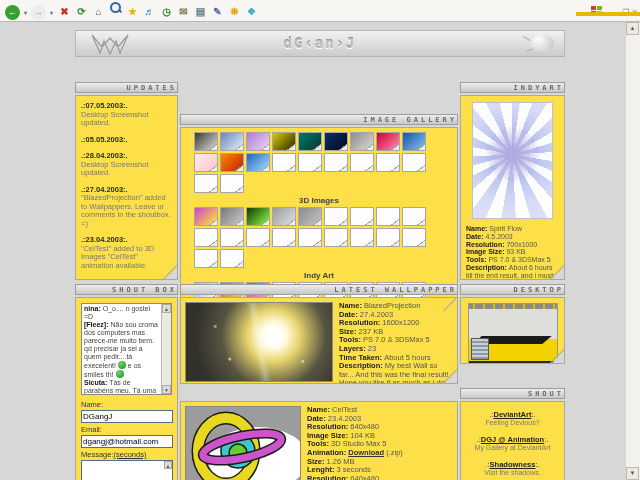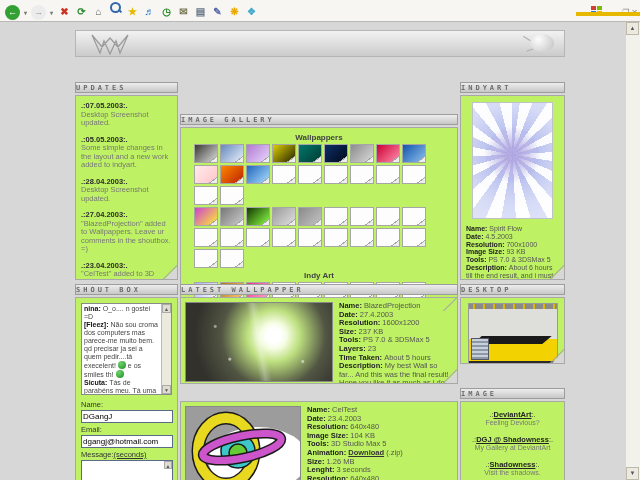--- a/index.html
+++ b/index.html
@@ -34,23 +34,23 @@
   .logo-spike{position:absolute;left:14px;top:2px;}
   .logo-orb{position:absolute;right:10px;top:1px;width:30px;height:22px;}
   .orb-ball{position:absolute;right:0;top:2px;width:24px;height:18px;border-radius:50%;
             background:radial-gradient(circle at 35% 30%,#fdfdfd,#d2d2d2 70%,#bdbdbd);}
   .orb-line{position:absolute;width:16px;height:1px;background:#b0b0b0;}
   .orb-l1{left:-2px;top:8px;transform:rotate(32deg);}
   .orb-l2{left:2px;top:16px;transform:rotate(-20deg);}
   
   .panel{position:absolute;}
   .panel-h{height:11px;background:linear-gradient(#ededed,#c7c7c7);border:1px solid #9d9d9d;
-           text-align:left;font-family:"DejaVu Sans Mono",monospace;font-size:7px;font-weight:bold;
+           text-align:right;font-family:"DejaVu Sans Mono",monospace;font-size:7px;font-weight:bold;
            letter-spacing:3px;color:#6a6a6a;line-height:11px;box-sizing:border-box;}
-  .panel-b{position:absolute;top:13px;left:0;right:0;bottom:0;background:#bef264;
+  .panel-b{position:absolute;top:13px;left:0;right:0;bottom:0;background:#fde047;
            border:1px solid #a8a8a8;box-sizing:border-box;overflow:hidden;}
   .panel-b::after{content:"";position:absolute;right:-1px;bottom:-1px;width:0;height:0;
            border-style:solid;border-width:0 0 14px 14px;border-color:transparent transparent #d7d7d7 transparent;}
   .panel-b::before{content:"";position:absolute;right:-3px;bottom:6px;width:20px;height:1px;
            background:#a8a8a8;transform:rotate(-45deg);z-index:2;}
   
   #p-updates{left:75px;top:60px;width:103px;height:198px;}
   #p-gallery{left:180px;top:60px;width:278px;height:198px;margin-top:32px;}
   #p-indyart{left:460px;top:60px;width:105px;height:198px;}
   #p-shout  {left:75px;top:262px;width:103px;height:214px;}
@@ -139,38 +139,38 @@
   <div class="sbtn up">▲</div>
   <div class="sbtn dn">▼</div>
 </div>
 
 <div class="page">
 
   <div class="site-header">
     <svg class="logo-spike" width="40" height="22" viewBox="0 0 40 22">
       <path d="M2 2 L10 20 L14 8 L20 21 L26 8 L30 20 L38 2 L28 14 L20 5 L12 14 Z" fill="none" stroke="#9a9a9a" stroke-width="1.2"></path>
     </svg>
+    <div class="logo-center">dG‹an›J</div>
     <div class="logo-orb">
       <div class="orb-line orb-l1"></div>
         <div class="orb-line orb-l2"></div>
         <div class="orb-ball"></div>
     </div>
   </div>
 
   <div class="panel" id="p-updates">
     <div class="panel-h">UPDATES</div>
     <div class="panel-b">
         <div id="updates-list">
           <div class="upd">
             <div class="upd-date">.:07.05.2003:.</div>
             <div class="upd-text">Desktop Screenshot updated.</div>
           </div>
           <div class="upd">
             <div class="upd-date">.:05.05.2003:.</div>
-            <div class="upd-text">Some simple changes in the layout and a new work added to indyart.</div>
           </div>
           <div class="upd">
             <div class="upd-date">.:28.04.2003:.</div>
             <div class="upd-text">Desktop Screenshot updated.</div>
           </div>
           <div class="upd">
             <div class="upd-date">.:27.04.2003:.</div>
             <div class="upd-text">"BlazedProjection" added to Wallpappers. Leave ur comments in the shoutbox. =)</div>
           </div>
           <div class="upd">
@@ -178,21 +178,20 @@
             <div class="upd-text">"CelTest" added to 3D Images "CelTest" animation available.</div>
           </div>
         </div>
       </div>
   </div>
 
   <div class="panel" id="p-gallery">
     <div class="panel-h">IMAGE GALLERY</div>
     <div class="panel-b">
         <div id="gallery-body">
-          <div class="gal-label">Wallpappers</div>
           <div class="gal-grid">
             <div class="thumb" style="background: linear-gradient(to left top, rgb(237, 237, 237) 4px, rgb(166, 166, 166) 4px, rgb(166, 166, 166) 5px, transparent 5px), linear-gradient(135deg, rgb(58, 58, 52), rgb(221, 221, 221));"></div>
             <div class="thumb" style="background: linear-gradient(to left top, rgb(237, 237, 237) 4px, rgb(166, 166, 166) 4px, rgb(166, 166, 166) 5px, transparent 5px), linear-gradient(135deg, rgb(102, 136, 187), rgb(233, 239, 252));"></div>
             <div class="thumb" style="background: linear-gradient(to left top, rgb(237, 237, 237) 4px, rgb(166, 166, 166) 4px, rgb(166, 166, 166) 5px, transparent 5px), linear-gradient(135deg, rgb(176, 122, 208), rgb(233, 214, 255));"></div>
             <div class="thumb" style="background: linear-gradient(to left top, rgb(237, 237, 237) 4px, rgb(166, 166, 166) 4px, rgb(166, 166, 166) 5px, transparent 5px), linear-gradient(135deg, rgb(221, 204, 0), rgb(38, 38, 0));"></div>
             <div class="thumb" style="background: linear-gradient(to left top, rgb(237, 237, 237) 4px, rgb(166, 166, 166) 4px, rgb(166, 166, 166) 5px, transparent 5px), linear-gradient(135deg, rgb(0, 119, 106), rgb(1, 59, 51));"></div>
             <div class="thumb" style="background: linear-gradient(to left top, rgb(237, 237, 237) 4px, rgb(166, 166, 166) 4px, rgb(166, 166, 166) 5px, transparent 5px), linear-gradient(135deg, rgb(13, 47, 102), rgb(2, 9, 28));"></div>
             <div class="thumb" style="background: linear-gradient(to left top, rgb(237, 237, 237) 4px, rgb(166, 166, 166) 4px, rgb(166, 166, 166) 5px, transparent 5px), linear-gradient(135deg, rgb(140, 140, 140), rgb(218, 218, 218));"></div>
             <div class="thumb" style="background: linear-gradient(to left top, rgb(237, 237, 237) 4px, rgb(166, 166, 166) 4px, rgb(166, 166, 166) 5px, transparent 5px), linear-gradient(135deg, rgb(204, 0, 51), rgb(255, 143, 176));"></div>
             <div class="thumb" style="background: linear-gradient(to left top, rgb(237, 237, 237) 4px, rgb(166, 166, 166) 4px, rgb(166, 166, 166) 5px, transparent 5px), linear-gradient(135deg, rgb(17, 85, 170), rgb(143, 192, 238));"></div>
@@ -201,20 +200,21 @@
             <div class="thumb" style="background: linear-gradient(to left top, rgb(237, 237, 237) 4px, rgb(166, 166, 166) 4px, rgb(166, 166, 166) 5px, transparent 5px), linear-gradient(135deg, rgb(34, 102, 187), rgb(170, 221, 255));"></div>
             <div class="thumb" style="background: linear-gradient(to left top, rgb(237, 237, 237) 4px, rgb(166, 166, 166) 4px, rgb(166, 166, 166) 5px, transparent 5px), linear-gradient(rgb(253, 253, 253), rgb(253, 253, 253));"></div>
             <div class="thumb" style="background: linear-gradient(to left top, rgb(237, 237, 237) 4px, rgb(166, 166, 166) 4px, rgb(166, 166, 166) 5px, transparent 5px), linear-gradient(rgb(253, 253, 253), rgb(253, 253, 253));"></div>
             <div class="thumb" style="background: linear-gradient(to left top, rgb(237, 237, 237) 4px, rgb(166, 166, 166) 4px, rgb(166, 166, 166) 5px, transparent 5px), linear-gradient(rgb(253, 253, 253), rgb(253, 253, 253));"></div>
             <div class="thumb" style="background: linear-gradient(to left top, rgb(237, 237, 237) 4px, rgb(166, 166, 166) 4px, rgb(166, 166, 166) 5px, transparent 5px), linear-gradient(rgb(253, 253, 253), rgb(253, 253, 253));"></div>
             <div class="thumb" style="background: linear-gradient(to left top, rgb(237, 237, 237) 4px, rgb(166, 166, 166) 4px, rgb(166, 166, 166) 5px, transparent 5px), linear-gradient(rgb(253, 253, 253), rgb(253, 253, 253));"></div>
             <div class="thumb" style="background: linear-gradient(to left top, rgb(237, 237, 237) 4px, rgb(166, 166, 166) 4px, rgb(166, 166, 166) 5px, transparent 5px), linear-gradient(rgb(253, 253, 253), rgb(253, 253, 253));"></div>
             <div class="thumb" style="background: linear-gradient(to left top, rgb(237, 237, 237) 4px, rgb(166, 166, 166) 4px, rgb(166, 166, 166) 5px, transparent 5px), linear-gradient(rgb(253, 253, 253), rgb(253, 253, 253));"></div>
             <div class="thumb" style="background: linear-gradient(to left top, rgb(237, 237, 237) 4px, rgb(166, 166, 166) 4px, rgb(166, 166, 166) 5px, transparent 5px), linear-gradient(rgb(253, 253, 253), rgb(253, 253, 253));"></div>
           </div>
+          <div class="gal-label">3D Images</div>
           <div class="gal-grid">
             <div class="thumb" style="background: linear-gradient(to left top, rgb(237, 237, 237) 4px, rgb(166, 166, 166) 4px, rgb(166, 166, 166) 5px, transparent 5px), linear-gradient(135deg, rgb(204, 68, 204), rgb(255, 238, 51));"></div>
             <div class="thumb" style="background: linear-gradient(to left top, rgb(237, 237, 237) 4px, rgb(166, 166, 166) 4px, rgb(166, 166, 166) 5px, transparent 5px), linear-gradient(135deg, rgb(119, 119, 119), rgb(204, 204, 204));"></div>
             <div class="thumb" style="background: linear-gradient(to left top, rgb(237, 237, 237) 4px, rgb(166, 166, 166) 4px, rgb(166, 166, 166) 5px, transparent 5px), linear-gradient(135deg, rgb(20, 56, 0), rgb(140, 255, 72));"></div>
             <div class="thumb" style="background: linear-gradient(to left top, rgb(237, 237, 237) 4px, rgb(166, 166, 166) 4px, rgb(166, 166, 166) 5px, transparent 5px), linear-gradient(135deg, rgb(154, 154, 154), rgb(224, 224, 224));"></div>
             <div class="thumb" style="background: linear-gradient(to left top, rgb(237, 237, 237) 4px, rgb(166, 166, 166) 4px, rgb(166, 166, 166) 5px, transparent 5px), linear-gradient(135deg, rgb(138, 138, 138), rgb(196, 196, 196));"></div>
             <div class="thumb" style="background: linear-gradient(to left top, rgb(237, 237, 237) 4px, rgb(166, 166, 166) 4px, rgb(166, 166, 166) 5px, transparent 5px), linear-gradient(rgb(253, 253, 253), rgb(253, 253, 253));"></div>
             <div class="thumb" style="background: linear-gradient(to left top, rgb(237, 237, 237) 4px, rgb(166, 166, 166) 4px, rgb(166, 166, 166) 5px, transparent 5px), linear-gradient(rgb(253, 253, 253), rgb(253, 253, 253));"></div>
             <div class="thumb" style="background: linear-gradient(to left top, rgb(237, 237, 237) 4px, rgb(166, 166, 166) 4px, rgb(166, 166, 166) 5px, transparent 5px), linear-gradient(rgb(253, 253, 253), rgb(253, 253, 253));"></div>
             <div class="thumb" style="background: linear-gradient(to left top, rgb(237, 237, 237) 4px, rgb(166, 166, 166) 4px, rgb(166, 166, 166) 5px, transparent 5px), linear-gradient(rgb(253, 253, 253), rgb(253, 253, 253));"></div>
@@ -352,29 +352,29 @@
             <div class="fld"><b>Animation: </b><a class="dl">Download</a> (.zip)</div>
             <div class="fld"><b>Size: </b>1.26 MB</div>
             <div class="fld"><b>Lenght: </b>3 seconds</div>
             <div class="fld"><b>Resolution: </b>640x480</div>
           </div>
       </div>
     </div>
   </div>
 
   <div class="panel" id="p-links">
-    <div class="panel-h">IMAGE</div>
+    <div class="panel-h">SHOUT</div>
     <div class="panel-b">
         <div id="links-list">
           <div class="lnk">
             <div class="lnk-t">.:<a>DeviantArt</a>:.</div>
             <div class="lnk-s">Feeling Devious?</div>
           </div>
           <div class="lnk">
-            <div class="lnk-t">.:<a>DGJ @ Shadowness</a>:.</div>
+            <div class="lnk-t">.:<a>DGJ @ Animation</a>:.</div>
             <div class="lnk-s">My Gallery at DeviantArt</div>
           </div>
           <div class="lnk">
             <div class="lnk-t">.:<a>Shadowness</a>:.</div>
             <div class="lnk-s">Visit the shadows.</div>
           </div>
         </div>
       </div>
   </div>
 

